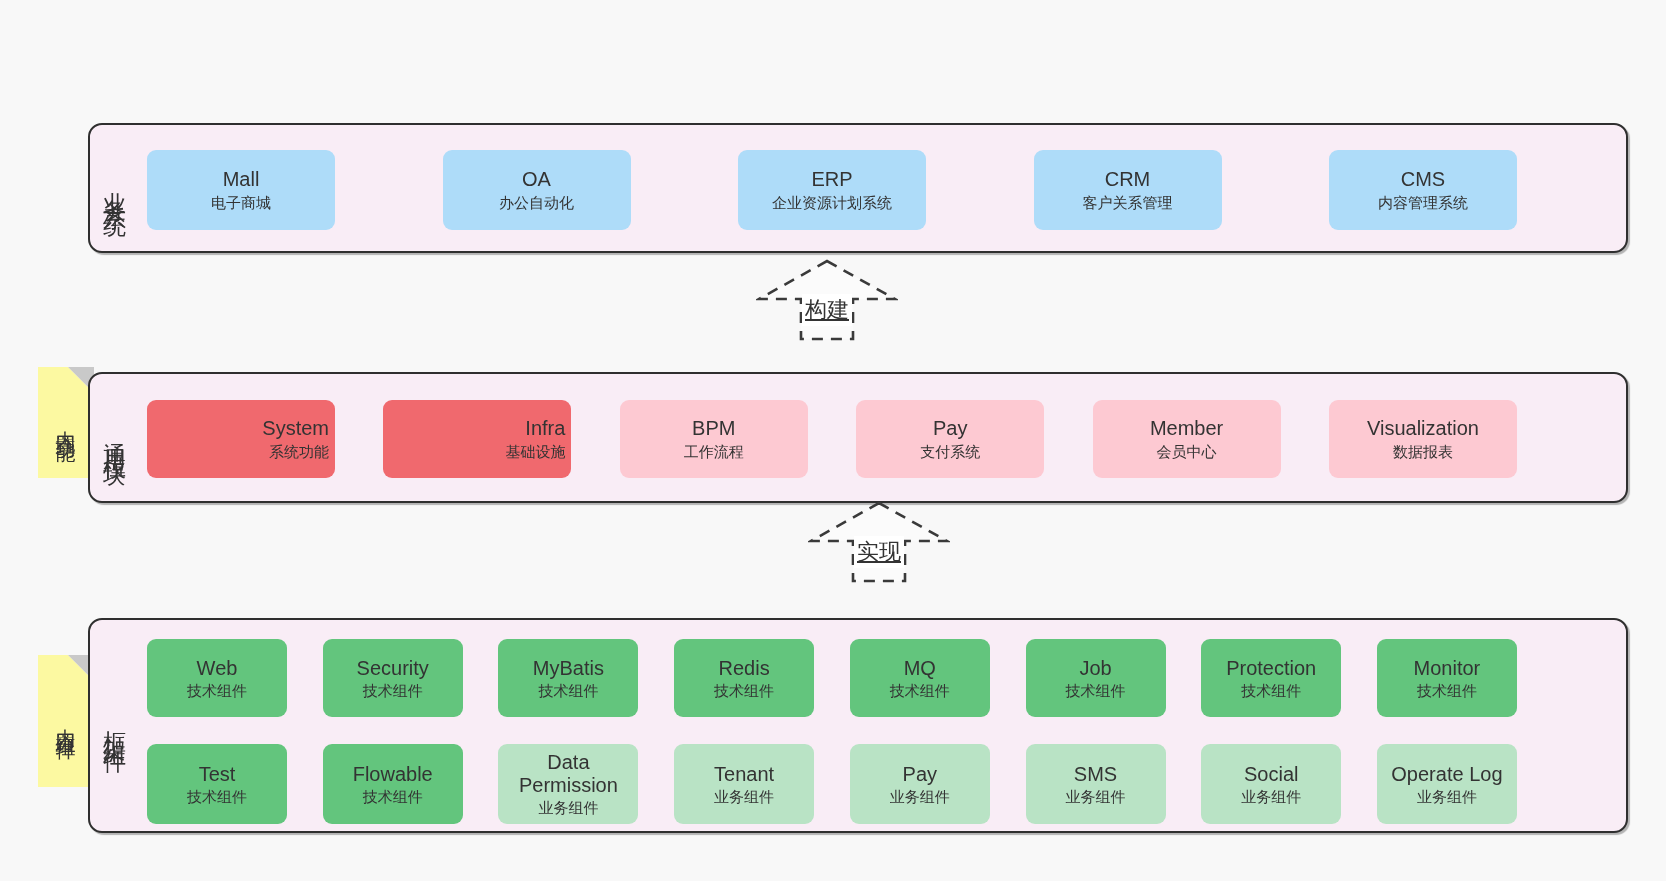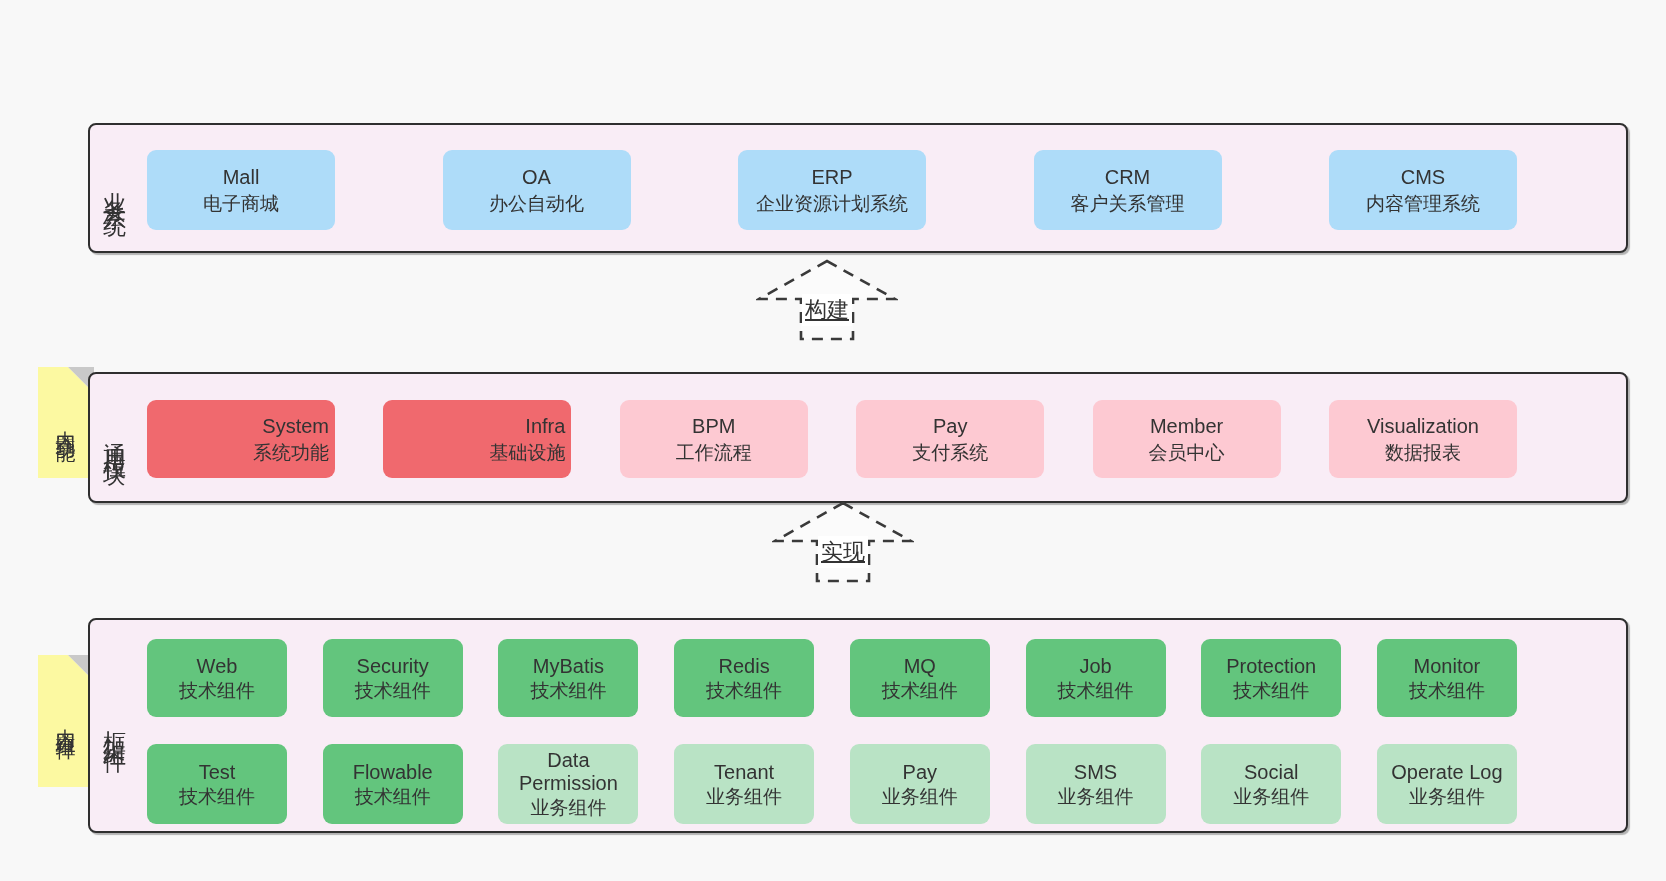--- a/index.html
+++ b/index.html
@@ -9,21 +9,21 @@
     position:relative; width:1666px; height:881px;
     background: var(--page-bg, #f8f8f8); overflow:hidden;
     color: var(--text, #333);
   }
 
   
   .panel {
     position:absolute; left:88px; width:1540px; box-sizing:border-box;
     background: var(--panel-bg, #f9edf6);
     border: 2px solid var(--panel-border, #2f2f2f);
-    border-radius: 8px;
+    border-radius: 14px;
     box-shadow: 2px 2px 1px rgba(0,0,0,0.28);
   }
   .panel-1 { top:123px; height:130px; }
   .panel-2 { top:372px; height:131px; }
   .panel-3 { top:618px; height:215px; }
 
   .v-label {
     position:absolute; left:13px; top:50%; transform:translateY(-50%);
     writing-mode: vertical-lr; text-orientation: upright;
     font-size:23px; letter-spacing:7px; color:#333; line-height:1;
@@ -38,21 +38,21 @@
   .row-modules  { top:26px; }
   .row-fw-1     { top:19px; }
   .row-fw-2     { top:124px; }
 
   .box {
     box-sizing:border-box; border-radius:9px;
     display:flex; flex-direction:column; align-items:center; justify-content:center;
     text-align:center; padding:4px 6px; line-height:1.25;
   }
   .box .en { font-size:20px; }
-  .box .zh { font-size:19px; margin-top:2px; }
+  .box .zh { font-size:15px; margin-top:2px; }
   .w188 { width:188px; }
   .w140 { width:140px; line-height:1.15; }
   .h80 { height:80px; }
   .h78 { height:78px; }
 
   .c-blue        { background: var(--blue,  #aedcf9); }
   .c-red         { background: var(--red,   #f0696e); align-items: flex-end; }
   .c-pink        { background: var(--pink,  #fdc9d2); }
   .c-green       { background: var(--green, #63c57d); }
   .c-green-light { background: var(--green-light, #b9e3c5); }
@@ -72,21 +72,21 @@
   }
   .note-text {
     position:absolute; inset:0; display:flex; align-items:center; justify-content:center;
     writing-mode: vertical-lr; text-orientation: upright;
     font-size:20px; letter-spacing:4px; color:#333; line-height:1;
   }
 
   
   .arrow { position:absolute; width:142px; height:84px; }
   .arrow-1 { left:756px; top:258px; }
-  .arrow-2 { left:772px; top:500px; }
+  .arrow-2 { left:808px; top:500px; }
   .arrow svg { display:block; }
   .arrow-label {
     position:absolute; left:50%; top:36px; transform:translateX(-50%);
     background:#ffffff; padding:1px 3px; font-size:22px; color:#333;
     white-space:nowrap;
     text-decoration:underline;
   }
 </style>
 </head>
 <body>

